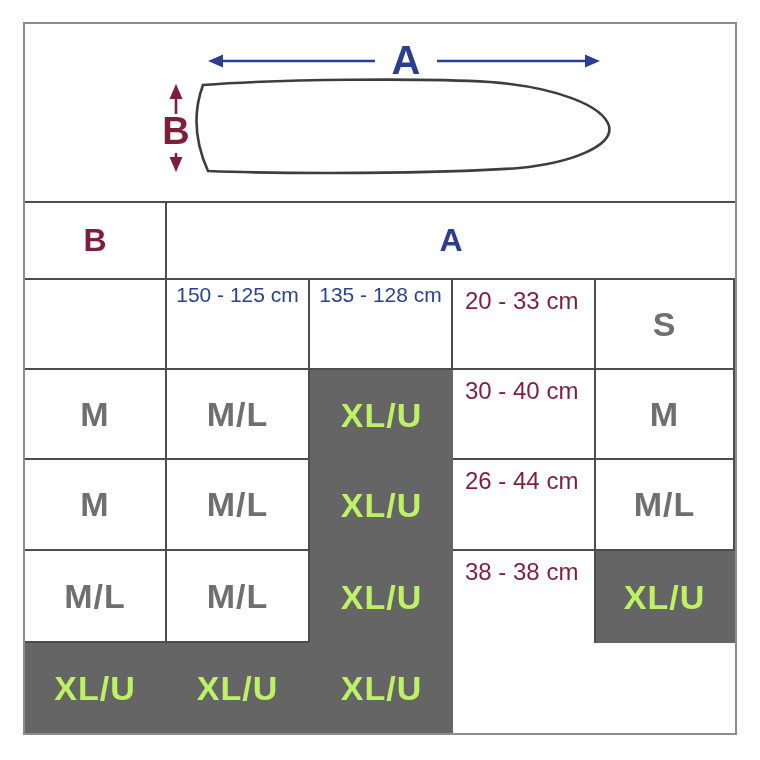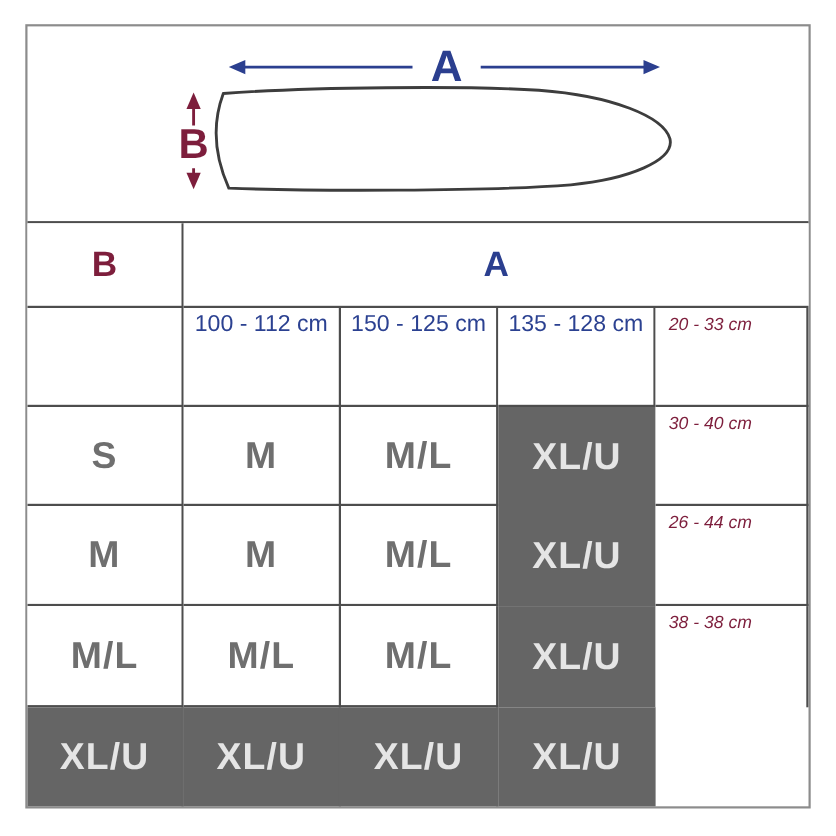--- a/index.html
+++ b/index.html
@@ -34,32 +34,31 @@
   .span4{grid-column:2 / span 4;}
   .hdr-b{color:#7d1e3c;font-size:32px;font-weight:bold;}
   .hdr-a{color:#2b3f8f;font-size:32px;font-weight:bold;}
   .cm-cell{
     align-items:flex-start;justify-content:center;
     padding-top:3px;color:#2b4191;font-size:21px;font-weight:normal;
     white-space:nowrap;letter-spacing:0px;
   }
   .row-label{
     align-items:flex-start;justify-content:flex-start;
-    padding:7px 0 0 12px;color:#7d1e3c;font-size:16px;font-weight:normal;
+    padding:7px 0 0 12px;color:#7d1e3c;font-size:24px;font-weight:normal;
     white-space:nowrap;
-    font-style:italic;
   }
   .size{
     color:#6f6f6f;font-size:34px;font-weight:bold;letter-spacing:1px;
   }
   .dark{
     background:#656565;border-right-color:#656565;border-bottom-color:#656565;
     color:#ffffff;
   }
-  .dark.size{color:#e5e5e5;}
+  .dark.size{color:#bef264;}
   svg text{font-family:"Liberation Sans", sans-serif;}
 </style>
 </head>
 <body>
 
 <div class="canvas">
   <div class="frame">
 
     <div class="diagram-section">
       <svg width="710" height="177" viewBox="0 0 710 177">
@@ -88,21 +87,20 @@
         <text x="151" y="120" text-anchor="middle" font-size="38" font-weight="bold" fill="#7d1e3c">B</text>
       </svg>
     </div>
 
     <div class="grid">
 
       <div class="cell hdr-b">B</div>
       <div class="cell hdr-a span4 no-r">A</div>
 
       <div class="cell"></div>
-      <div class="cell cm-cell">100 - 112 cm</div>
       <div class="cell cm-cell">150 - 125 cm</div>
       <div class="cell cm-cell">135 - 128 cm</div>
 
       <div class="cell row-label">20 - 33 cm</div>
       <div class="cell size">S</div>
       <div class="cell size">M</div>
       <div class="cell size">M/L</div>
       <div class="cell size dark no-r no-b">XL/U</div>
 
       <div class="cell row-label">30 - 40 cm</div>

